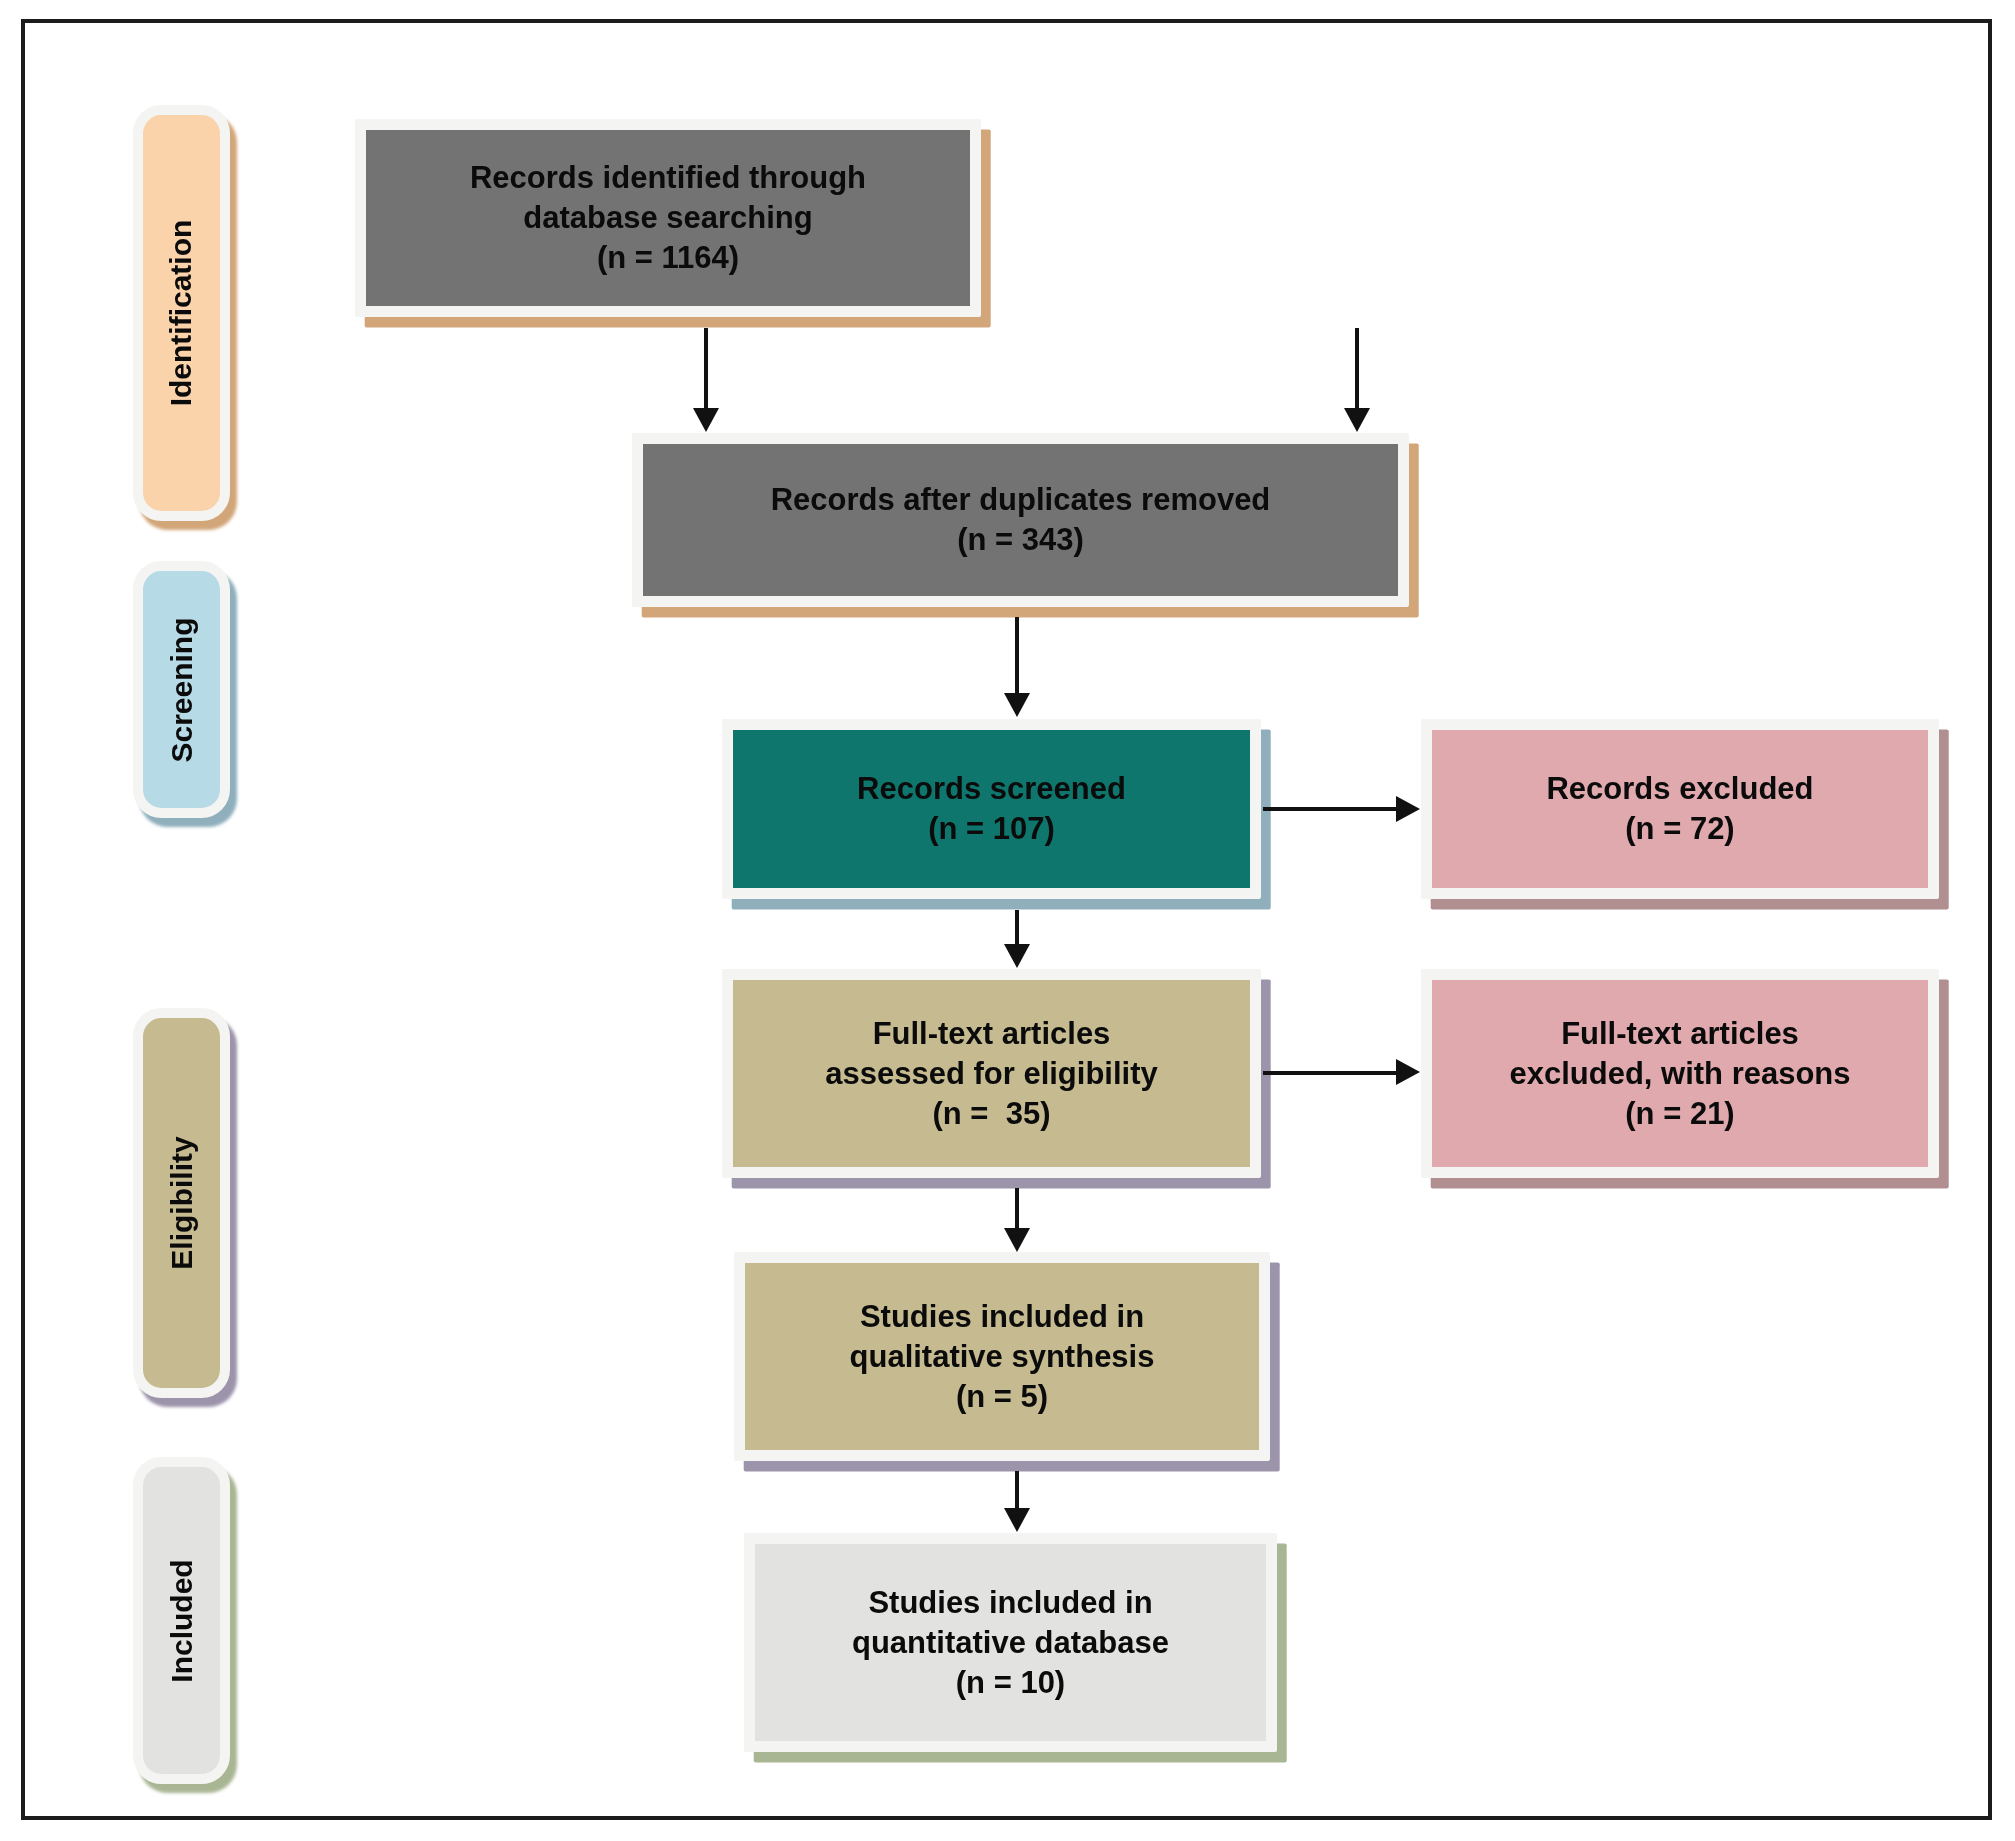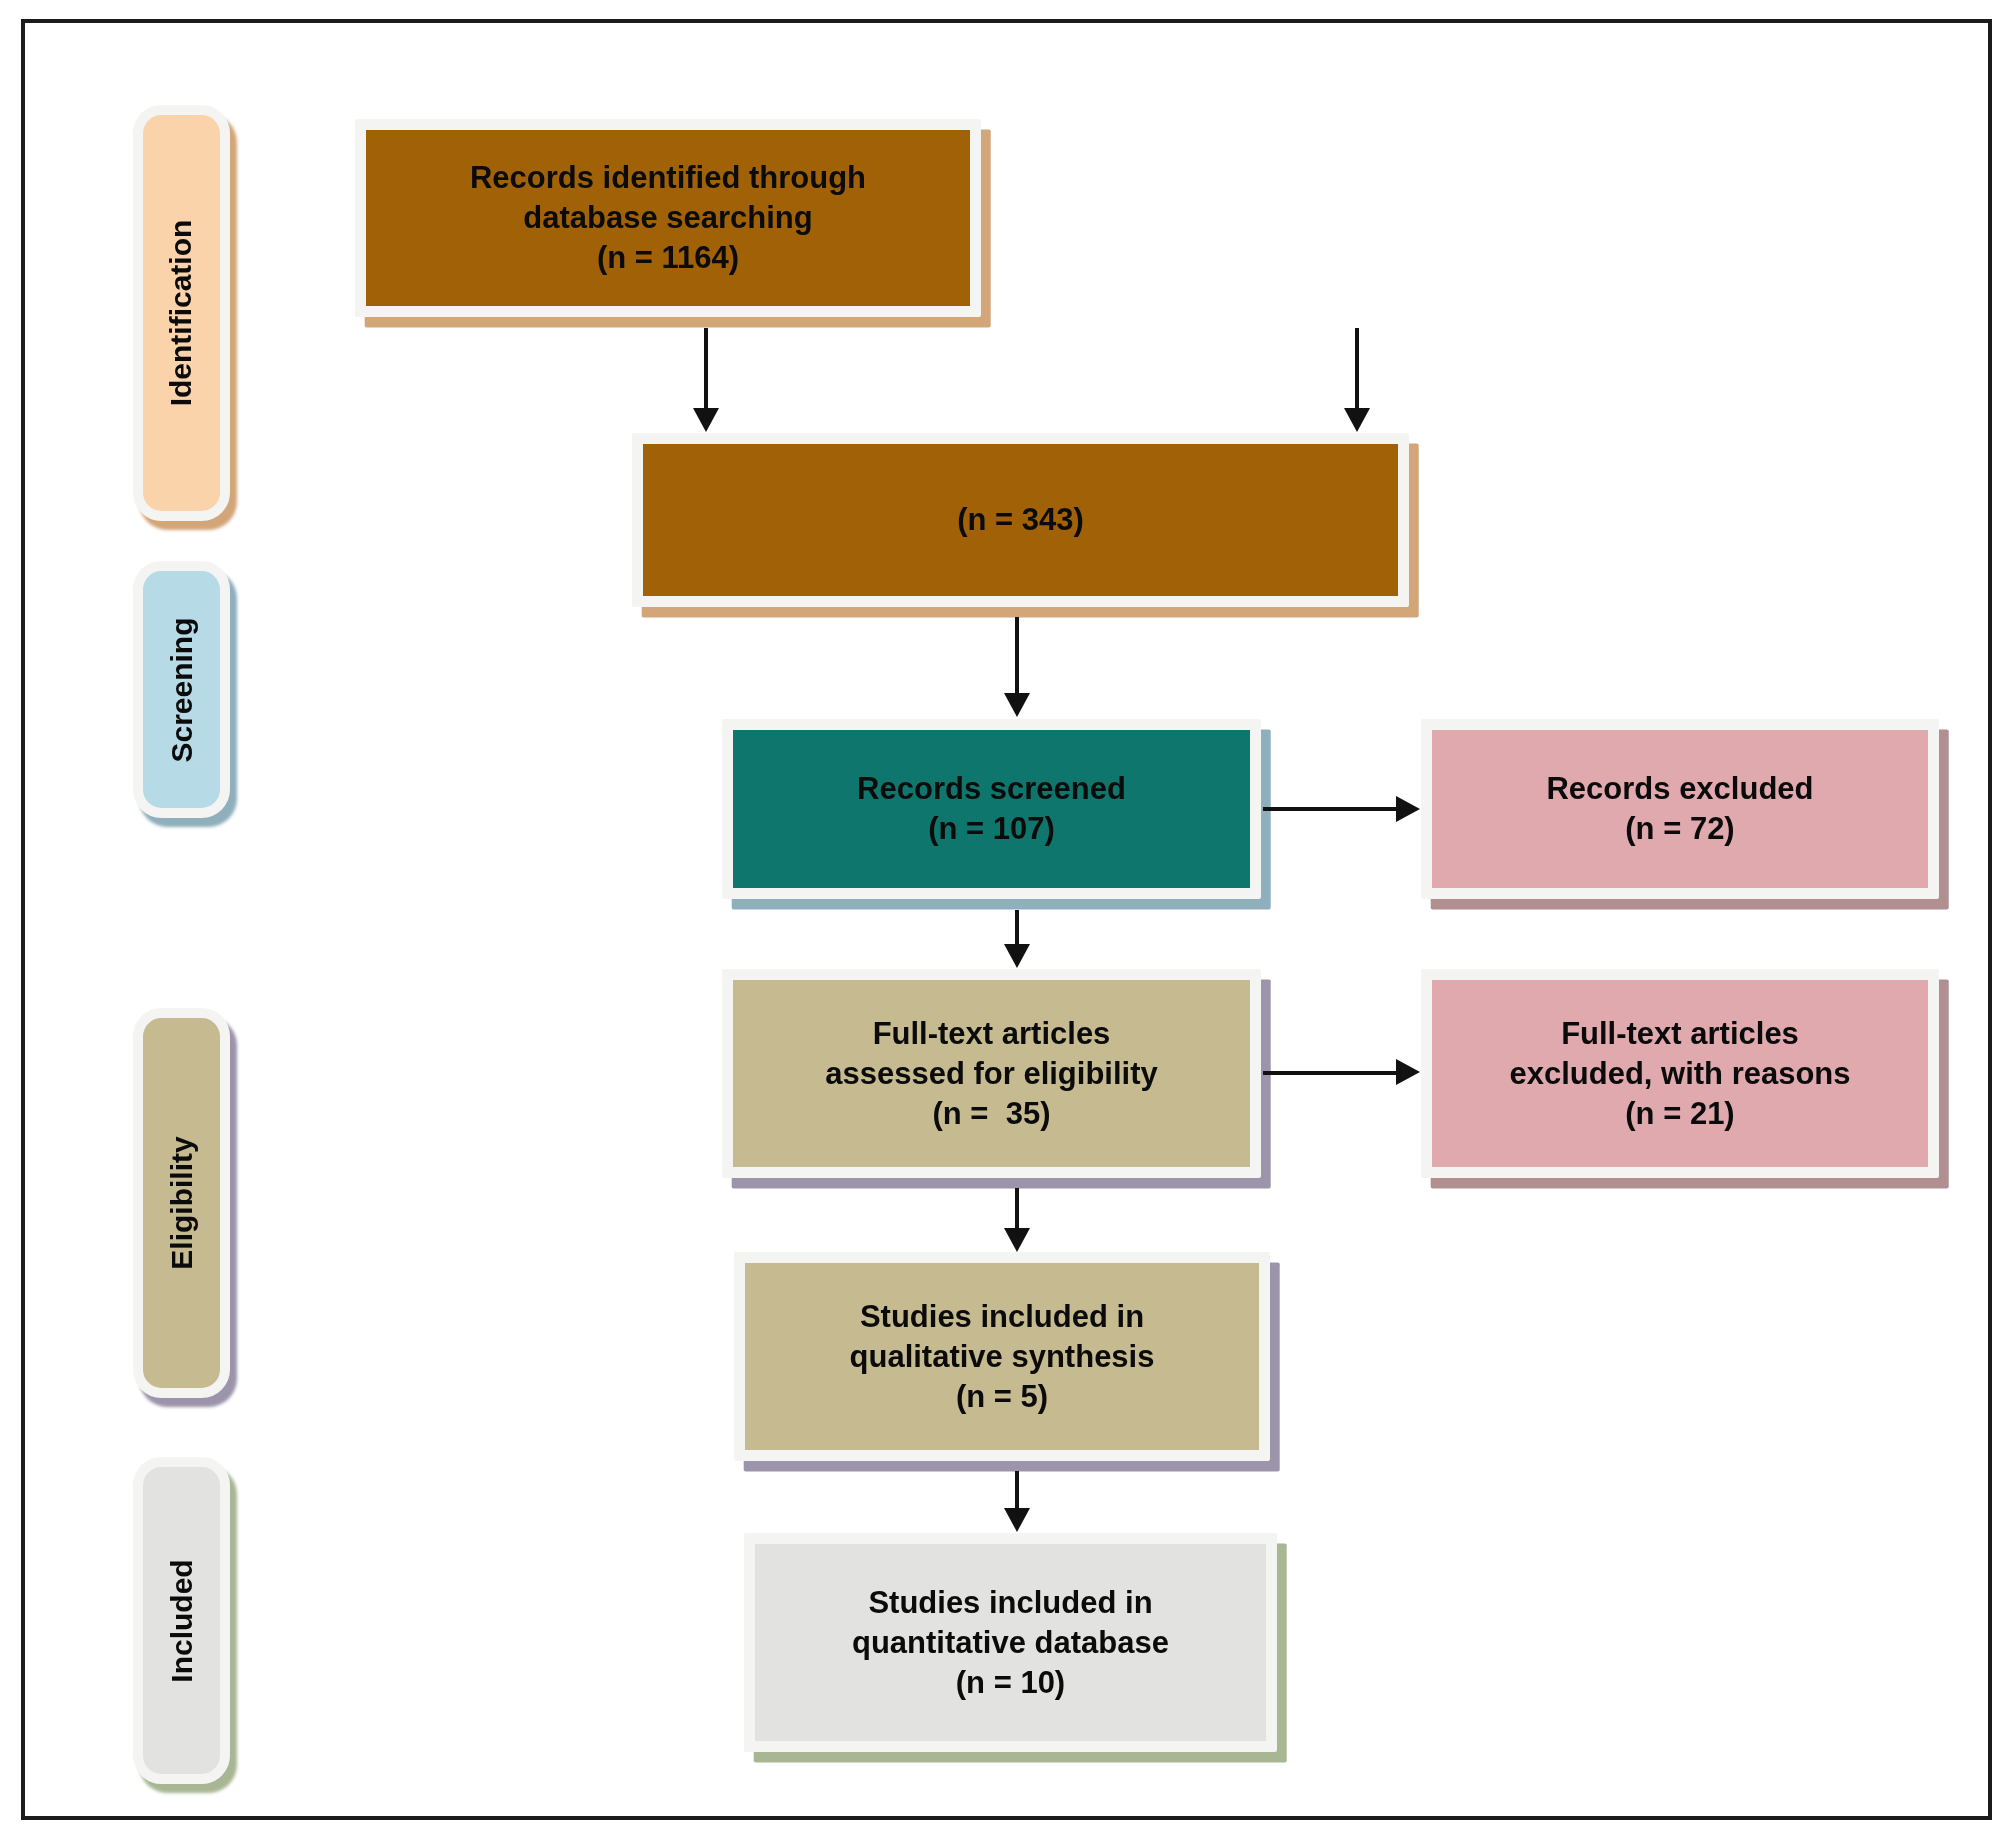--- a/index.html
+++ b/index.html
@@ -29,21 +29,21 @@
   .stage.khaki{background:#c6bb90;box-shadow:6.5px 9px 3.2px #9c94ab;}
   .stage.gray {background:#e2e2e1;box-shadow:6.5px 9px 3.2px #a9b694;}
   
   .flowbox{
     position:absolute;box-sizing:border-box;
     border:11.7px solid #f4f4f2;border-radius:1.9px;
     display:flex;flex-direction:column;align-items:center;justify-content:center;
     text-align:center;font-weight:bold;font-size:31px;line-height:40px;color:#0b0b0b;
   }
   .flowbox span{display:block;}
-  .flowbox.peach{background:#a16207;box-shadow:9.7px 10.4px 0 #d2a679;}
+  .flowbox.peach{background:#737373;box-shadow:9.7px 10.4px 0 #d2a679;}
   .flowbox.blue {background:#0f766e;box-shadow:9.7px 10.4px 0 #8fafbc;}
   .flowbox.pink {background:#dfa9ad;box-shadow:9.7px 10.4px 0 #b18f91;}
   .flowbox.khaki{background:#c6bb90;box-shadow:9.7px 10.4px 0 #9c94ab;}
   .flowbox.gray {background:#e2e2e1;box-shadow:9.7px 10.4px 0 #a9b694;}
   
   .vline{position:absolute;width:3.9px;background:#111;}
   .hline{position:absolute;height:3.9px;background:#111;}
   .head-down{
     position:absolute;width:0;height:0;
     border-left:13.6px solid transparent;border-right:13.6px solid transparent;
@@ -75,20 +75,21 @@
     <span class="vtext">Included</span>
   </div>
 
   <div class="flowbox peach" style="left:355px;top:119px;width:626px;height:198px;">
     <span>Records identified through</span>
     <span>database searching</span>
     <span>(n = 1164)</span>
   </div>
 
   <div class="flowbox peach" style="left:632px;top:433px;width:777px;height:174px;">
+    <span>Records after duplicates removed</span>
     <span>(n = 343)</span>
   </div>
 
   <div class="flowbox blue" style="left:722px;top:719px;width:539px;height:180px;">
     <span>Records screened</span>
     <span>(n = 107)</span>
   </div>
   <div class="flowbox pink" style="left:1421px;top:719px;width:518px;height:180px;">
     <span>Records excluded</span>
     <span>(n = 72)</span>

